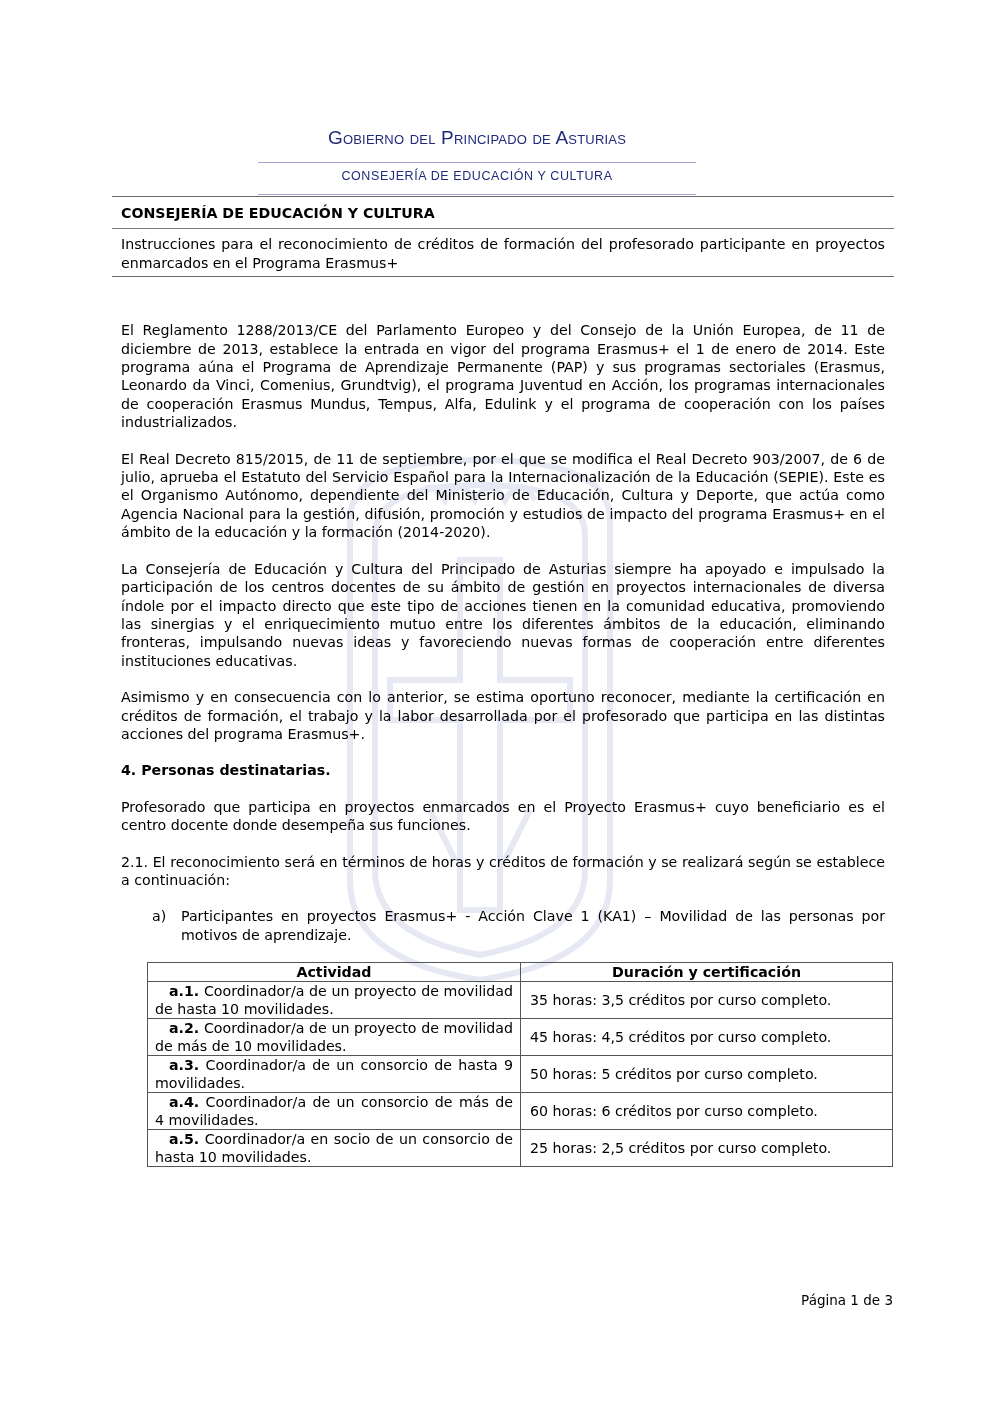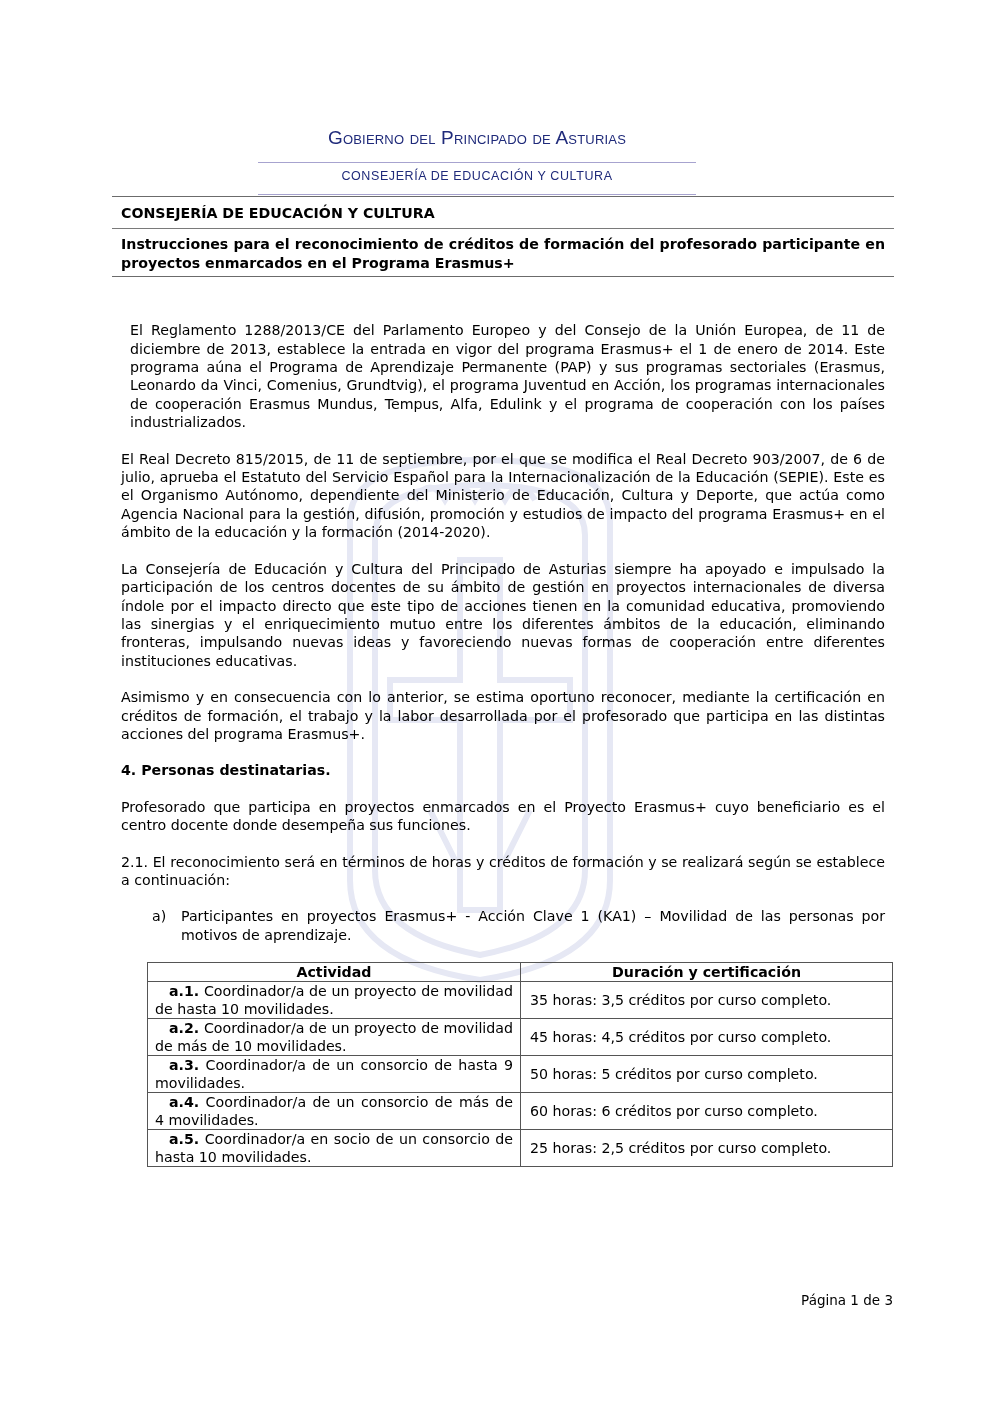--- a/index.html
+++ b/index.html
@@ -13,25 +13,25 @@
           letter-spacing: 0.6px; margin-top: 5px; line-height: 16px; }
   .dept-rule { height: 1px; background: #a7a3cf; margin-top: 10px; }
 
   .watermark { position: absolute; left: 320px; top: 440px; width: 320px; height: 560px;
                pointer-events: none; }
 
   .content { position: absolute; left: 112px; top: 196px; width: 782px;
              font-size: 14.2px; line-height: 18.4px; }
   .titlebox { border-top: 1px solid #6b6b6b; border-bottom: 1.5px solid #6b6b6b; }
   .titlebox .t1 { font-weight: bold; padding: 7px 9px 6px 9px; border-bottom: 1.5px solid #7a7a7a; }
-  .titlebox .t2 { font-weight: bold; padding: 6px 9px 4px 9px; text-align: justify; }
+  .titlebox .t2 { font-weight: normal; padding: 6px 9px 4px 9px; text-align: justify; }
 
   .body { padding: 0 9px; }
   p { margin: 0; text-align: justify; }
-  .p1 { margin-top: 44px; margin-left: 9px; }
+  .p1 { margin-top: 44px; }
   .gap { margin-top: 18px; }
   h2 { font-size: 14.2px; font-weight: bold; margin: 18px 0 0 0; line-height: 18.4px; }
   .list-a { margin-top: 18px; padding-left: 31px; display: flex; }
   .list-a .marker { width: 29px; flex: none; }
   .list-a .txt { flex: 1; text-align: justify; }
 
   table.act { border-collapse: collapse; margin-left: 35px; margin-top: 18px; width: 746px;
               font-size: 14.2px; line-height: 18px; padding-left: 36px; }
   table.act th, table.act td { border: 1px solid #555; padding: 0 7px; vertical-align: middle; }
   table.act th { font-weight: bold; text-align: center; height: 18px; }

